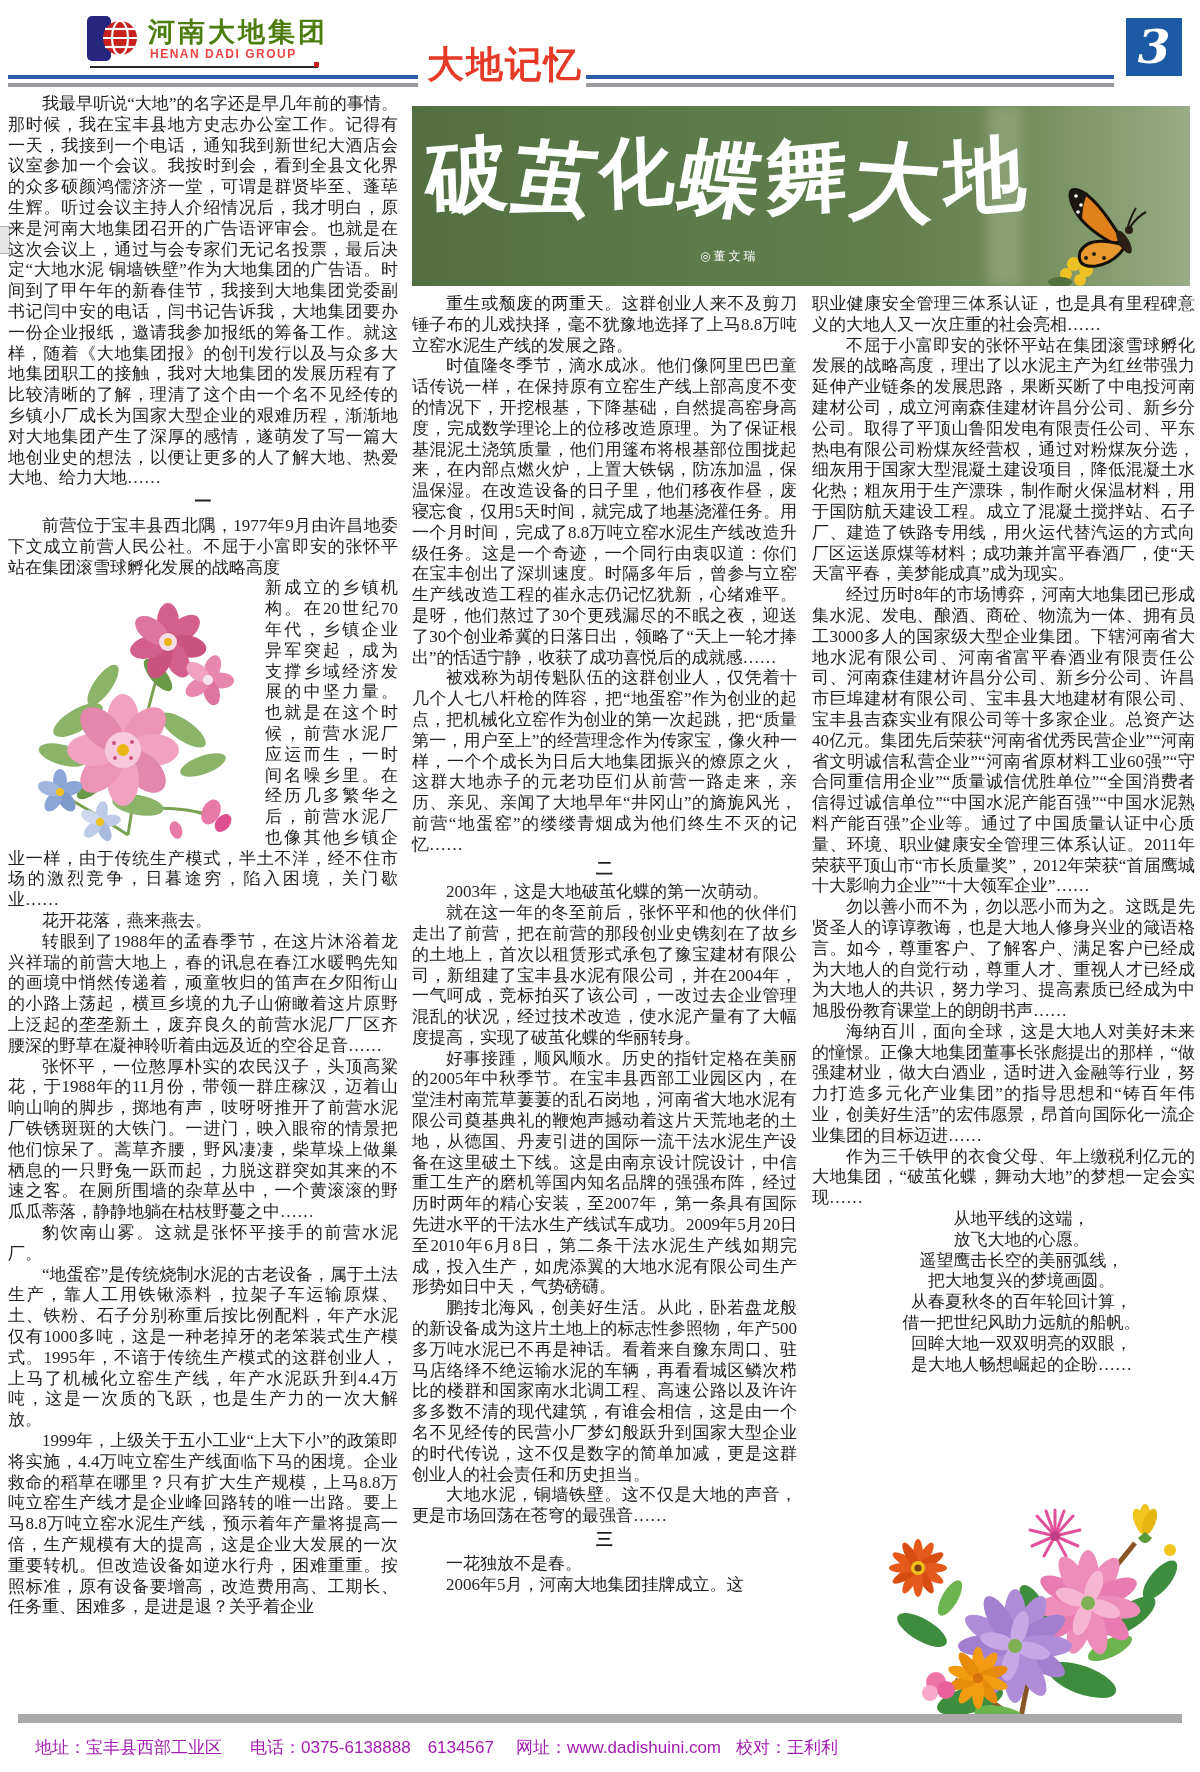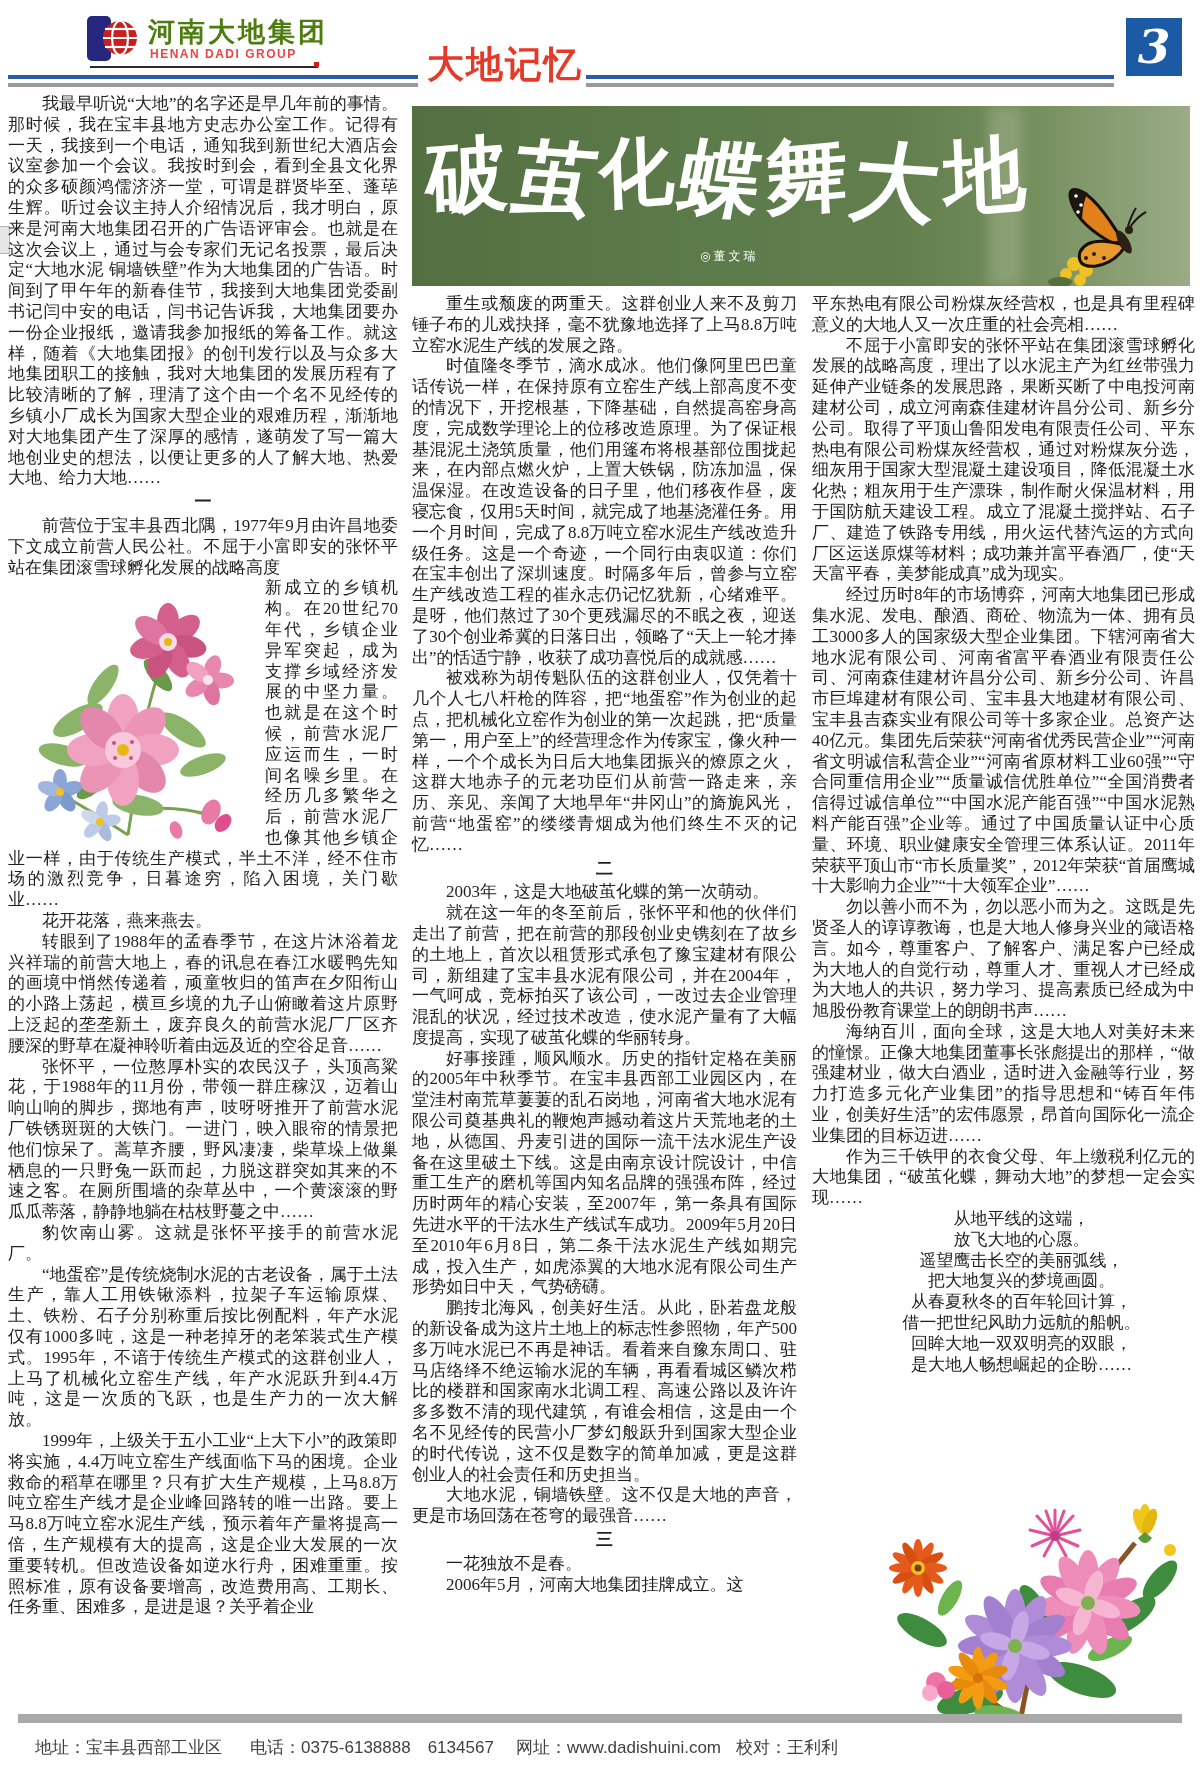--- a/index.html
+++ b/index.html
@@ -45,21 +45,21 @@
   .col-right{left:812px;top:294px;width:383px;}
   .para{margin:0;text-indent:2em;}
   .noindent{text-indent:0;}
   .sec{margin:3px 0;text-align:center;text-indent:0;font-weight:bold;}
   .flower-left{float:left;width:245px;height:265px;margin:2px 12px 2px 0;}
   .poem{margin-left:36px;}
   .poem-line{text-indent:0;text-align:center;}
   
   .footer-rule{position:absolute;left:18px;top:1714px;width:1164px;height:9px;background:#a9a9a9;}
   .footer{position:absolute;top:1736px;left:0;width:1200px;height:30px;
-          font-family:"Liberation Sans","DejaVu Sans",sans-serif;font-size:17px;color:#404040;}
+          font-family:"Liberation Sans","DejaVu Sans",sans-serif;font-size:17px;color:#a21caf;}
   .footer span{position:absolute;white-space:nowrap;}
   .f-addr{left:35px;} .f-phone{left:250px;} .f-web{left:516px;text-align:center;} .f-proof{left:736px;}
   .flowers-bottom{position:absolute;left:830px;top:1488px;}
 </style>
 </head>
 <body>
 
 <div class="page">
 
   <svg class="logo-icon" width="54" height="50" viewBox="0 0 54 50">
@@ -279,21 +279,21 @@
     <p class="para">就在这一年的冬至前后，张怀平和他的伙伴们走出了前营，把在前营的那段创业史镌刻在了故乡的土地上，首次以租赁形式承包了豫宝建材有限公司，新组建了宝丰县水泥有限公司，并在2004年，一气呵成，竞标拍买了该公司，一改过去企业管理混乱的状况，经过技术改造，使水泥产量有了大幅度提高，实现了破茧化蝶的华丽转身。</p>
     <p class="para">好事接踵，顺风顺水。历史的指针定格在美丽的2005年中秋季节。在宝丰县西部工业园区内，在堂洼村南荒草萋萋的乱石岗地，河南省大地水泥有限公司奠基典礼的鞭炮声撼动着这片天荒地老的土地，从德国、丹麦引进的国际一流干法水泥生产设备在这里破土下线。这是由南京设计院设计，中信重工生产的磨机等国内知名品牌的强强布阵，经过历时两年的精心安装，至2007年，第一条具有国际先进水平的干法水生产线试车成功。2009年5月20日至2010年6月8日，第二条干法水泥生产线如期完成，投入生产，如虎添翼的大地水泥有限公司生产形势如日中天，气势磅礴。</p>
     <p class="para">鹏抟北海风，创美好生活。从此，卧若盘龙般的新设备成为这片土地上的标志性参照物，年产500多万吨水泥已不再是神话。看着来自豫东周口、驻马店络绎不绝运输水泥的车辆，再看看城区鳞次栉比的楼群和国家南水北调工程、高速公路以及许许多多数不清的现代建筑，有谁会相信，这是由一个名不见经传的民营小厂梦幻般跃升到国家大型企业的时代传说，这不仅是数字的简单加减，更是这群创业人的社会责任和历史担当。</p>
     <p class="para">大地水泥，铜墙铁壁。这不仅是大地的声音，更是市场回荡在苍穹的最强音……</p>
     <p class="sec">三</p>
     <p class="para">一花独放不是春。</p>
     <p class="para">2006年5月，河南大地集团挂牌成立。这</p>
   </div>
 
   <div class="col col-right">
-    <p class="para noindent">平东热电有限公司粉煤灰经营权，也是具有里程碑意义的大地人又一次庄重的社会亮相……</p>
+    <p class="para noindent">职业健康安全管理三体系认证，也是具有里程碑意义的大地人又一次庄重的社会亮相……</p>
     <p class="para">不屈于小富即安的张怀平站在集团滚雪球孵化发展的战略高度，理出了以水泥主产为红丝带强力延伸产业链条的发展思路，果断买断了中电投河南建材公司，成立河南森佳建材许昌分公司、新乡分公司。取得了平顶山鲁阳发电有限责任公司、平东热电有限公司粉煤灰经营权，通过对粉煤灰分选，细灰用于国家大型混凝土建设项目，降低混凝土水化热；粗灰用于生产漂珠，制作耐火保温材料，用于国防航天建设工程。成立了混凝土搅拌站、石子厂、建造了铁路专用线，用火运代替汽运的方式向厂区运送原煤等材料；成功兼并富平春酒厂，使“天天富平春，美梦能成真”成为现实。</p>
     <p class="para">经过历时8年的市场博弈，河南大地集团已形成集水泥、发电、酿酒、商砼、物流为一体、拥有员工3000多人的国家级大型企业集团。下辖河南省大地水泥有限公司、河南省富平春酒业有限责任公司、河南森佳建材许昌分公司、新乡分公司、许昌市巨埠建材有限公司、宝丰县大地建材有限公司、宝丰县吉森实业有限公司等十多家企业。总资产达40亿元。集团先后荣获“河南省优秀民营企业”“河南省文明诚信私营企业”“河南省原材料工业60强”“守合同重信用企业”“质量诚信优胜单位”“全国消费者信得过诚信单位”“中国水泥产能百强”“中国水泥熟料产能百强”企业等。通过了中国质量认证中心质量、环境、职业健康安全管理三体系认证。2011年荣获平顶山市“市长质量奖”，2012年荣获“首届鹰城十大影响力企业”“十大领军企业”……</p>
     <p class="para">勿以善小而不为，勿以恶小而为之。这既是先贤圣人的谆谆教诲，也是大地人修身兴业的箴语格言。如今，尊重客户、了解客户、满足客户已经成为大地人的自觉行动，尊重人才、重视人才已经成为大地人的共识，努力学习、提高素质已经成为中旭股份教育课堂上的朗朗书声……</p>
     <p class="para">海纳百川，面向全球，这是大地人对美好未来的憧憬。正像大地集团董事长张彪提出的那样，“做强建材业，做大白酒业，适时进入金融等行业，努力打造多元化产业集团”的指导思想和“铸百年伟业，创美好生活”的宏伟愿景，昂首向国际化一流企业集团的目标迈进……</p>
     <p class="para">作为三千铁甲的衣食父母、年上缴税利亿元的大地集团，“破茧化蝶，舞动大地”的梦想一定会实现……</p>
     <div class="poem">
       <div class="poem-line">从地平线的这端，</div>
       <div class="poem-line">放飞大地的心愿。</div>
       <div class="poem-line">遥望鹰击长空的美丽弧线，</div>
       <div class="poem-line">把大地复兴的梦境画圆。</div>

